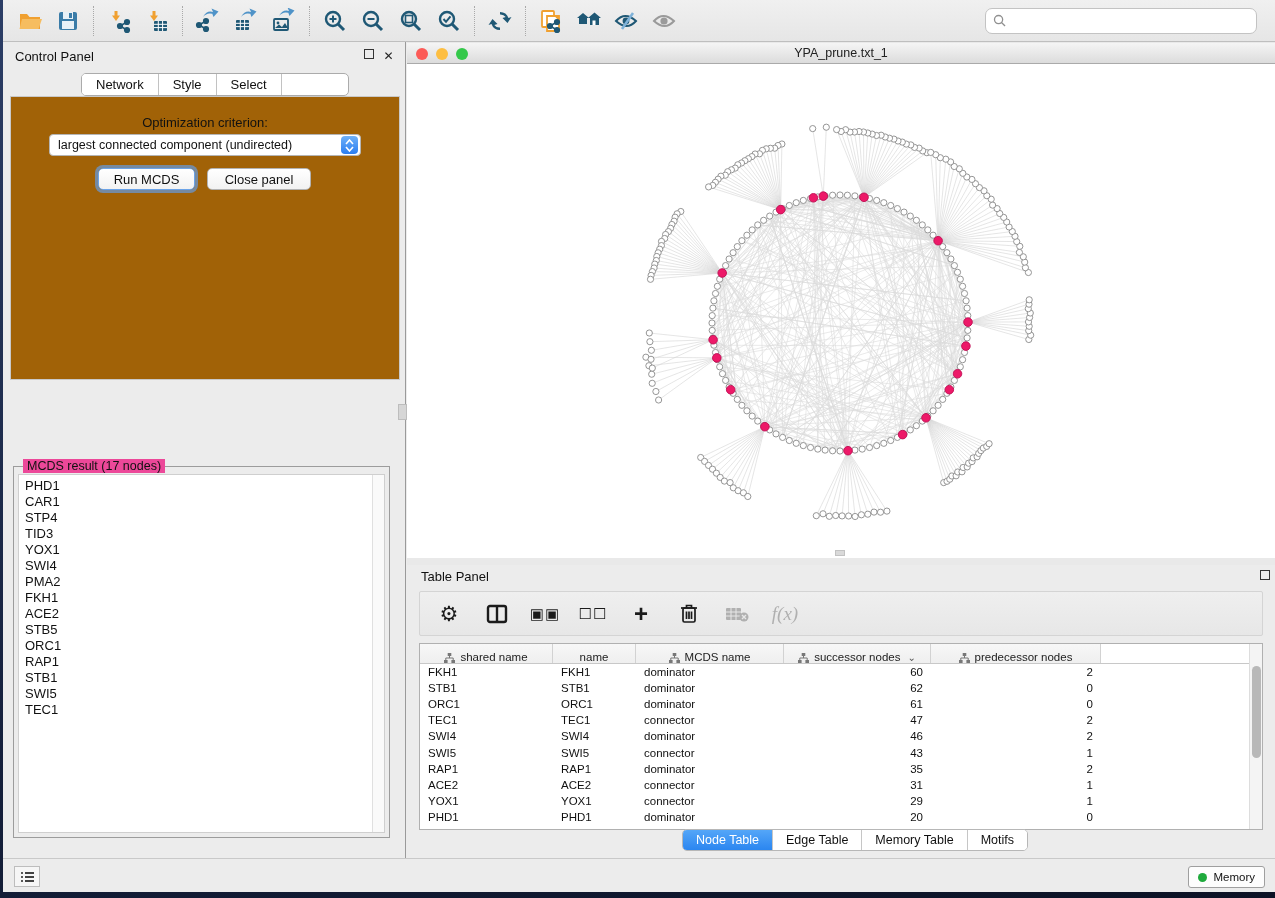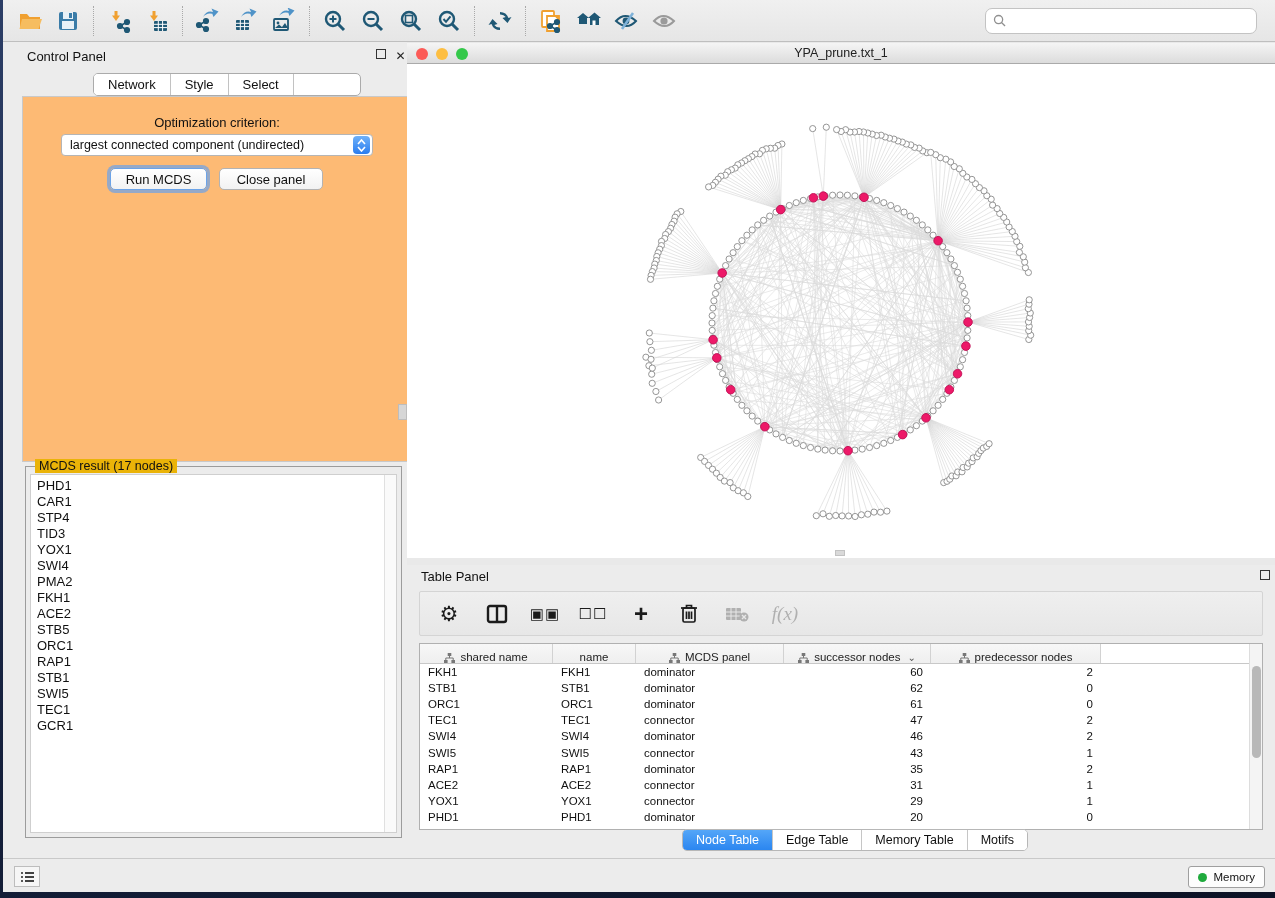--- a/index.html
+++ b/index.html
@@ -13,53 +13,53 @@
     background:linear-gradient(#f0f0f0,#e6e6e6); border-bottom:1px solid #bfbfbf;
     display:flex; align-items:center; padding-left:8px; }
   .tb-btn { width:38px; height:34px; display:flex; align-items:center; justify-content:center; cursor:pointer; }
   .tb-sep { width:1px; height:30px; margin:0 6px; border-left:1px dotted #a9a9a9; }
   .tb-search { margin-left:auto; margin-right:18px; width:272px; height:26px; background:#fff;
     border:1px solid #c3c3c3; border-radius:7px; display:flex; align-items:center; padding:0 7px; }
   .tb-search svg { flex:0 0 auto; }
   .tb-search input { border:none; outline:none; width:100%; font-size:12px; margin-left:5px; background:transparent; }
 
   
-  .left-panel { position:absolute; left:12px; top:42px; width:403px; height:816px; background:#ececec; border-right:1px solid #9a9a9a;padding-left:26px; }
+  .left-panel { position:absolute; left:0; top:42px; width:403px; height:816px; background:#ececec; border-right:1px solid #9a9a9a;padding-left:26px; }
   .panel-title-row { position:absolute; left:0; top:3px; width:100%; height:22px; }
   .panel-title { position:absolute; left:12px; top:4px; font-size:13px; color:#111; }
   .win-icons { position:absolute; right:10px; top:4px; display:flex; gap:8px; }
   .win-ic { width:13px; height:13px; display:flex; align-items:center; justify-content:center;
     font-size:12px; color:#222; cursor:pointer; }
   .float-ic { border:1.6px solid #333; width:10px; height:10px; }
 
   .seg-tabs { position:absolute; left:78px; top:31px; height:23px; display:flex;
     border:1px solid #ababab; border-radius:5px; overflow:hidden; background:#fff; }
   .seg-tab { padding:0 14px; font-size:13px; color:#111; display:flex; align-items:center;
     border-right:1px solid #c2c2c2; background:#fff; cursor:pointer; }
   .seg-tab:last-child { border-right:none;margin-top:28px; }
   .seg-tab.active { background:linear-gradient(#55a7f8,#2b86f0); color:#fff; }
 
-  .cp-box { position:absolute; left:7px; top:54px; width:390px; height:366px;
-    background:#fdba74; border:1px solid #c9c9c9; }
+  .cp-box { position:absolute; left:7px; top:54px; width:390px; height:284px;
+    background:#a16207; border:1px solid #c9c9c9; }
   .opt-label { position:absolute; top:18px; width:100%; text-align:center; font-size:13px; color:#111; }
   .combo { position:absolute; left:38px; top:37px; width:312px; height:22px; background:#fff;
     border:1px solid #b5b5b5; border-radius:4px; display:flex; align-items:center; cursor:pointer; }
   .combo-text { flex:1; font-size:12.5px; padding-left:8px; color:#111; white-space:nowrap; overflow:hidden; }
   .combo-step { width:17px; height:18px; margin-right:2px; border-radius:4px;
     background:linear-gradient(#6fb1f9,#2a7df0); display:flex; flex-direction:column;
     align-items:center; justify-content:center; gap:1px; }
   .combo-step svg { display:block; }
   .btn { position:absolute; height:22px; background:linear-gradient(#ffffff,#f2f2f2);
     border:1px solid #b3b3b3; border-radius:5px; font-size:13px; color:#111;
     display:flex; align-items:center; justify-content:center; cursor:pointer; }
   .btn.focused { box-shadow:0 0 0 3px rgba(95,160,245,.65); border-color:#6ba3e8; }
 
   .fieldset { position:absolute; left:10px; top:424px; width:377px; height:372px;
     border:1px solid #9c9c9c; }
-  .fieldset-legend { position:absolute; left:9px; top:-8px; background:#eab308; padding:0 4px;
+  .fieldset-legend { position:absolute; left:9px; top:-8px; background:#ec4899; padding:0 4px;
     font-size:12.5px; color:#111; }
   .listbox { position:absolute; left:4px; top:7px; right:4px; bottom:4px; background:#fff;
     border:1px solid #cfcfcf; overflow:hidden; }
   .list-inner { position:absolute; left:0; top:0; right:12px; bottom:0; padding:3px 0 0 6px; }
   .list-item { font-size:13px; line-height:16px; color:#111; }
   .list-scroll { position:absolute; right:0; top:0; width:12px; height:100%;
     background:#fafafa; border-left:1px solid #e0e0e0; }
 
   .splitter-handle { position:absolute; left:395px; top:404px; width:9px; height:16px;
     background:#d6d6d6; border:1px solid #bdbdbd; cursor:col-resize; }
@@ -338,21 +338,20 @@
             <div class="list-item">SWI4</div>
             <div class="list-item">PMA2</div>
             <div class="list-item">FKH1</div>
             <div class="list-item">ACE2</div>
             <div class="list-item">STB5</div>
             <div class="list-item">ORC1</div>
             <div class="list-item">RAP1</div>
             <div class="list-item">STB1</div>
             <div class="list-item">SWI5</div>
             <div class="list-item">TEC1</div>
-            <div class="list-item">GCR1</div>
           </div>
         <div class="list-scroll"></div>
       </div>
     </div>
   </div>
   <div class="splitter-handle"></div>
 
   <div class="right-area">
 
     <div class="net-titlebar">
@@ -1266,21 +1265,21 @@
                     <rect x="7.4" y="7" width="3.6" height="3"></rect>
                   </g>
                   <g stroke="#777" stroke-width="1">
                     <line x1="5.5" y1="3" x2="5.5" y2="5"></line>
                     <line x1="1.8" y1="5" x2="9.2" y2="5"></line>
                     <line x1="1.8" y1="5" x2="1.8" y2="7"></line>
                     <line x1="9.2" y1="5" x2="9.2" y2="7"></line>
                   </g>
                 </svg>
               </span>
-              <span>MCDS panel</span>
+              <span>MCDS name</span>
             </div>
             <div class="th" style="width: 147px;">
               <span style="display:flex;">
                 <svg width="11" height="10" viewBox="0 0 11 10">
                   <g fill="#777">
                     <rect x="3.7" y="0" width="3.6" height="3"></rect>
                     <rect x="0" y="7" width="3.6" height="3"></rect>
                     <rect x="7.4" y="7" width="3.6" height="3"></rect>
                   </g>
                   <g stroke="#777" stroke-width="1">

